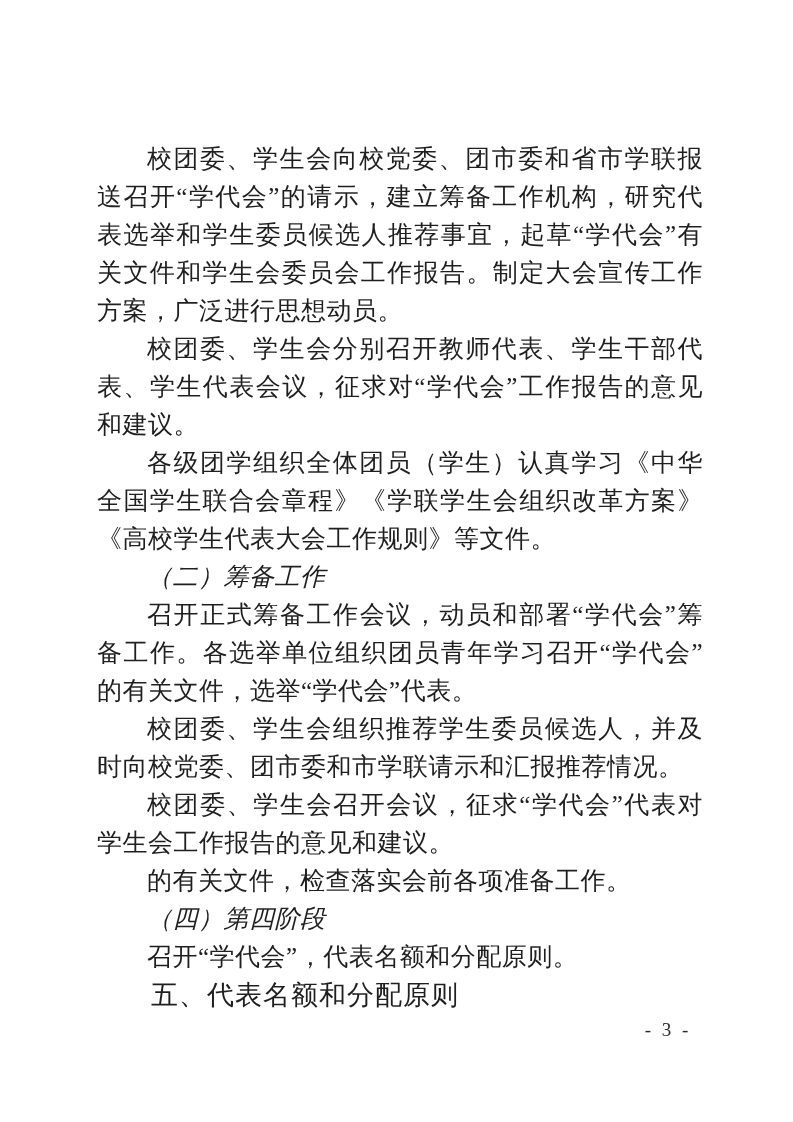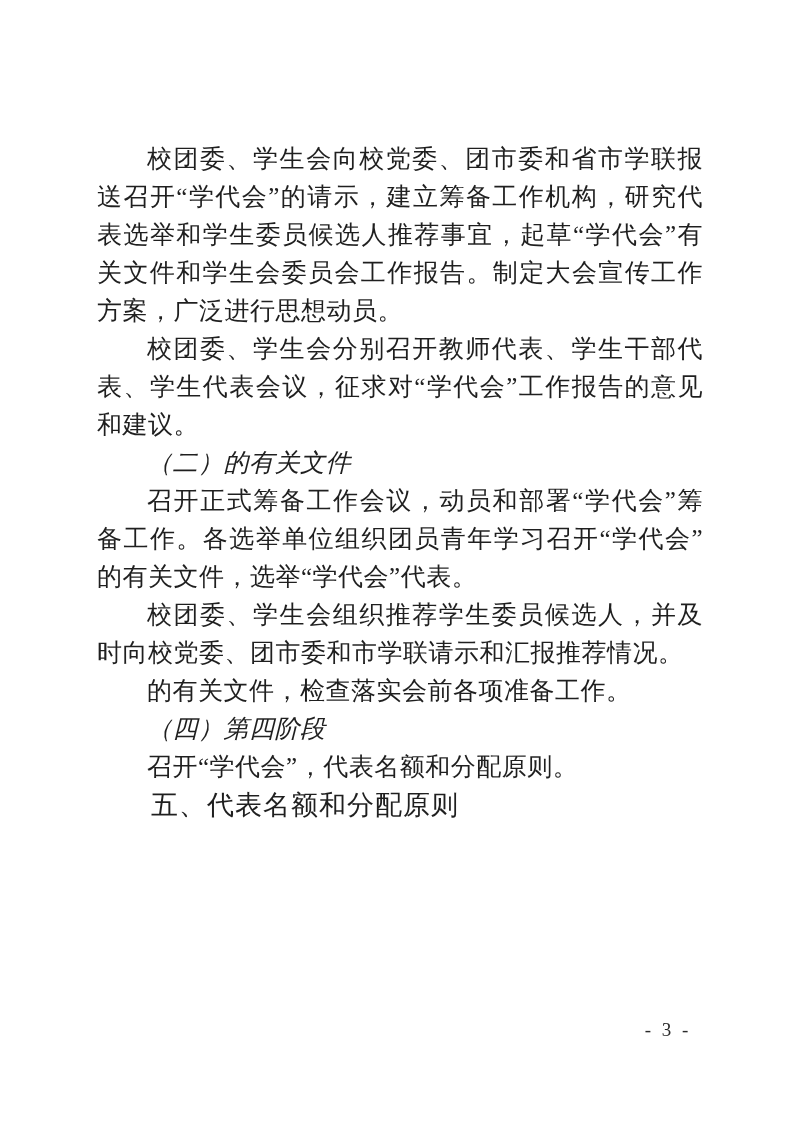--- a/index.html
+++ b/index.html
@@ -55,23 +55,25 @@
     font-family: "Liberation Serif", "DejaVu Serif", serif;
   }
 </style>
 </head>
 <body>
 
 <div class="page">
   <div class="content">
     <p class="body">校团委、学生会向校党委、团市委和省市学联报送召开“学代会”的请示，建立筹备工作机构，研究代表选举和学生委员候选人推荐事宜，起草“学代会”有关文件和学生会委员会工作报告。制定大会宣传工作方案，广泛进行思想动员。</p>
     <p class="body">校团委、学生会分别召开教师代表、学生干部代表、学生代表会议，征求对“学代会”工作报告的意见和建议。</p>
-    <p class="subheading">（二）的有关文件</p>
+    <p class="body">各级团学组织全体团员（学生）认真学习《中华全国学生联合会章程》《学联学生会组织改革方案》《高校学生代表大会工作规则》等文件。</p>
+    <p class="subheading">（二）筹备工作</p>
     <p class="body">召开正式筹备工作会议，动员和部署“学代会”筹备工作。各选举单位组织团员青年学习召开“学代会”的有关文件，选举“学代会”代表。</p>
     <p class="body">校团委、学生会组织推荐学生委员候选人，并及时向校党委、团市委和市学联请示和汇报推荐情况。</p>
+    <p class="body">校团委、学生会召开会议，征求“学代会”代表对学生会工作报告的意见和建议。</p>
     <p class="body">的有关文件，检查落实会前各项准备工作。</p>
     <p class="subheading">（四）第四阶段</p>
     <p class="body">召开“学代会”，代表名额和分配原则。</p>
     <p class="heading">五、代表名额和分配原则</p>
   </div>
 
   <div class="page-number">- 3 -</div>
 </div>
 
 </body></html>

